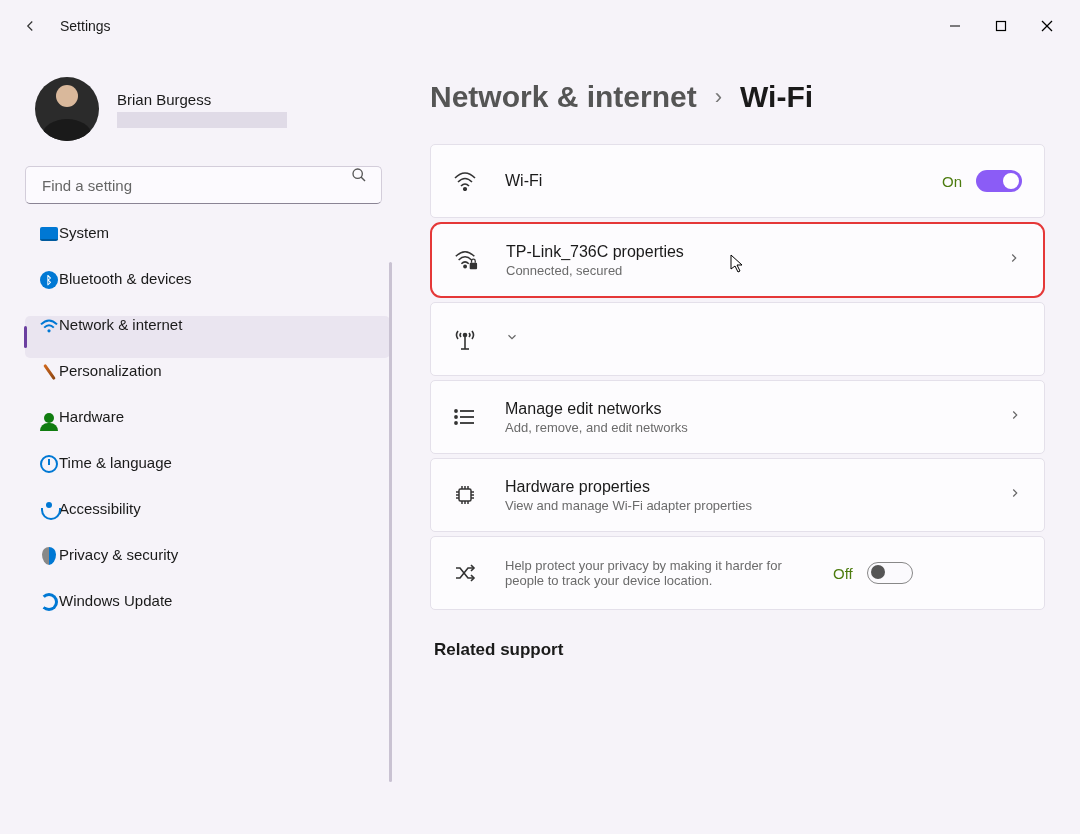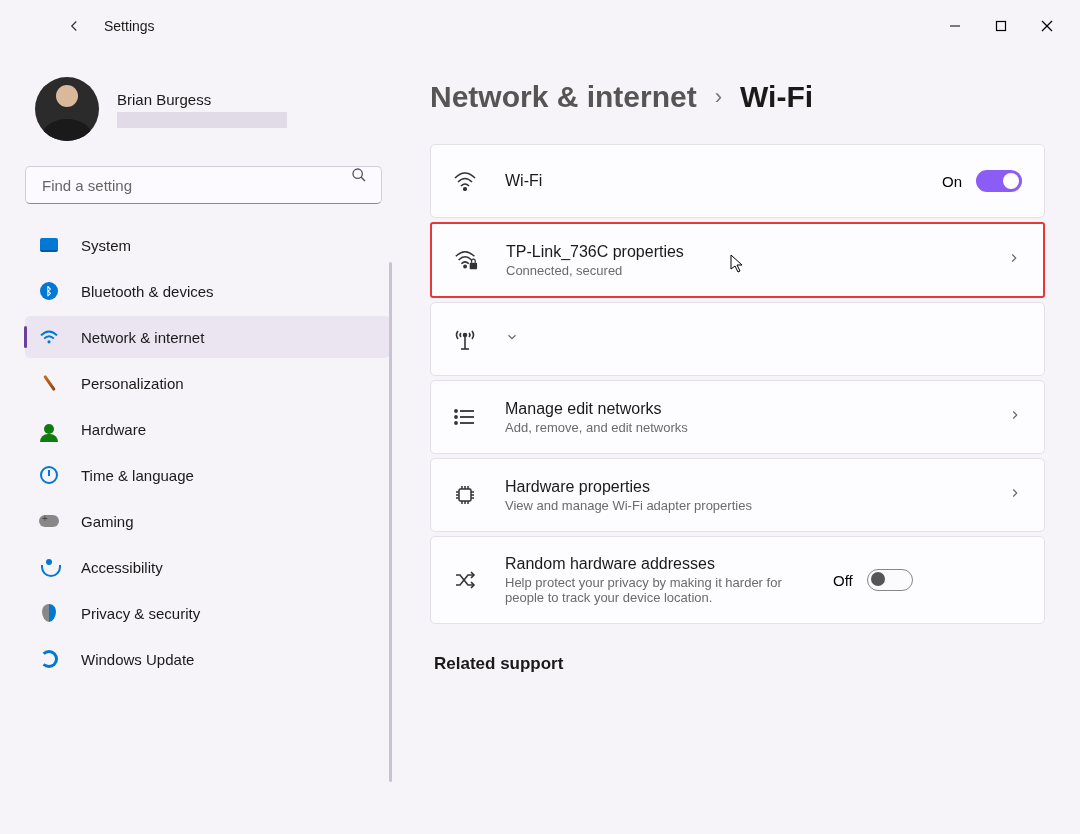--- a/index.html
+++ b/index.html
@@ -9,21 +9,21 @@
     --muted:#6b6b6b;
     --border:#e4e0ea;
     --accent:#8b5cf6;
     --hover:#ebe6f1;
     --selected:#eae5f0;
   }
   *{box-sizing:border-box;font-family:"Segoe UI",Arial,sans-serif}
   body{margin:0;background:var(--bg);width:1080px;height:834px;overflow:hidden;color:var(--text)}
   
   
-  .titlebar{height:52px;display:flex;align-items:center;padding:0 10px;margin-left:44px;}
+  .titlebar{height:52px;display:flex;align-items:center;padding:0 10px;}
   .back-arrow{width:40px;height:40px;display:flex;align-items:center;justify-content:center;font-size:18px;color:#333;cursor:pointer}
   .title{font-size:14px;margin-left:10px}
   .win-controls{margin-left:auto;display:flex;gap:0}
   .win-btn{width:46px;height:32px;display:flex;align-items:center;justify-content:center;font-size:12px;cursor:pointer}
   .win-btn svg{width:12px;height:12px}
   
   
   .content{display:flex;height:calc(100% - 52px);}
   .sidebar{width:395px;padding:15px 5px 0 25px;position:relative}
   .main{flex:1;padding:20px 35px 0 35px;overflow-y:auto}
@@ -38,40 +38,40 @@
   .profile-sub{width:170px;height:16px;background:#e0dbe7;margin-top:4px}
   
   
   .search{display:flex;background:#fcfafe;border:1px solid #d3cdda;border-bottom:1.5px solid #8a8494;border-radius:5px;height:38px;padding:0 14px;margin:0 8px 20px 0}
   .search input{flex:1;border:0;background:none;outline:none;font-size:15px;color:#555}
   .search input::placeholder{color:#666}
   .search-icon{color:#555}
   
   
   .nav{display:flex;flex-direction:column;gap:4px;position:relative}
-  .nav-item{display:flex;align-items:center;gap:22px;height:42px;padding:0 14px;border-radius:5px;cursor:pointer;font-size:15px}
+  .nav-item{display:flex;height:42px;padding:0 14px;border-radius:5px;cursor:pointer;font-size:15px}
   .nav-item.selected{background:var(--selected);position:relative}
   .nav-item.selected::before{content:"";position:absolute;left:-1px;top:10px;bottom:10px;width:3px;background:#6b3fa0;border-radius:3px}
   .nav-icon{width:20px;height:20px;display:flex;align-items:center;justify-content:center;flex-shrink:0}
   .nav-scroll{position:absolute;right:-2px;top:38px;bottom:0;width:3px;background:#c9c2d2;border-radius:3px;height:520px}
   
   
   .crumb{display:flex;align-items:center;gap:18px;font-size:30px;font-weight:600;margin:8px 0 30px 0}
   .crumb-parent{color:#555;font-weight:600}
   .crumb-sep{color:#777;font-size:22px;font-weight:400}
   
   
   .card{background:var(--card-bg);border:1px solid var(--border);border-radius:5px;margin-bottom:4px}
-  .card.highlight{border:2.5px solid #e53838;border-radius:3px}
+  .card.highlight{border:2.5px solid #e53838;border-radius:11px}
   .card-row{display:flex;align-items:center;padding:18px 22px;min-height:72px;gap:28px;cursor:pointer}
   .card-icon{width:24px;display:flex;justify-content:center;color:#333;flex-shrink:0}
   .card-body{flex:1;display:flex;flex-direction:column;gap:2px}
   .card-title{font-size:16px}
   .card-sub{font-size:13px;color:var(--muted)}
-  .card-ctrl{display:flex;align-items:center;gap:14px;color:#000000}
+  .card-ctrl{display:flex;align-items:center;gap:14px;color:#4d7c0f}
   .chev{color:#666}
   
   
   .toggle{width:46px;height:22px;border-radius:20px;position:relative;cursor:pointer}
   .toggle.on{background:var(--accent)}
   .toggle.on::after{content:"";position:absolute;right:3px;top:3px;width:16px;height:16px;background:#fff;border-radius:50%}
   .toggle.off{background:#fbfafd;border:1.5px solid #888}
   .toggle.off::after{content:"";position:absolute;left:3px;top:2px;width:14px;height:14px;background:#555;border-radius:50%}
   .toggle-lbl{font-size:15px}
   
@@ -184,26 +184,20 @@
         <span>Hardware</span>
       </div>
       <div class="nav-item">
         <span class="nav-icon">
             <span class="ic-time"></span>
           </span>
         <span>Time &amp; language</span>
       </div>
       <div class="nav-item">
         <span class="nav-icon">
-            <span class="ic-game"></span>
-          </span>
-        <span>Gaming</span>
-      </div>
-      <div class="nav-item">
-        <span class="nav-icon">
             <span class="ic-acc"></span>
           </span>
         <span>Accessibility</span>
       </div>
       <div class="nav-item">
         <span class="nav-icon">
             <span class="ic-priv"></span>
           </span>
         <span>Privacy &amp; security</span>
       </div>
@@ -351,21 +345,20 @@
       <div class="card-row">
         <span class="card-icon">
           <svg width="22" height="20" viewBox="0 0 22 20" stroke="#333" fill="none" stroke-width="1.6">
               <path d="M2 5 L6 5 L14 15 L19 15"></path>
               <path d="M2 15 L6 15 L14 5 L19 5"></path>
               <path d="M17 2 L20 5 L17 8" fill="none"></path>
               <path d="M17 12 L20 15 L17 18" fill="none"></path>
             </svg>
         </span>
         <div class="card-body" style="max-width:300px">
-          <span class="card-title">Random hardware addresses</span>
           <span class="card-sub">Help protect your privacy by making it harder for people to track your device location.</span>
         </div>
         <div class="card-ctrl">
           <span class="toggle-lbl">Off</span>
           <span class="toggle off"></span>
         </div>
       </div>
     </div>
 
     <div class="related">Related support</div>

